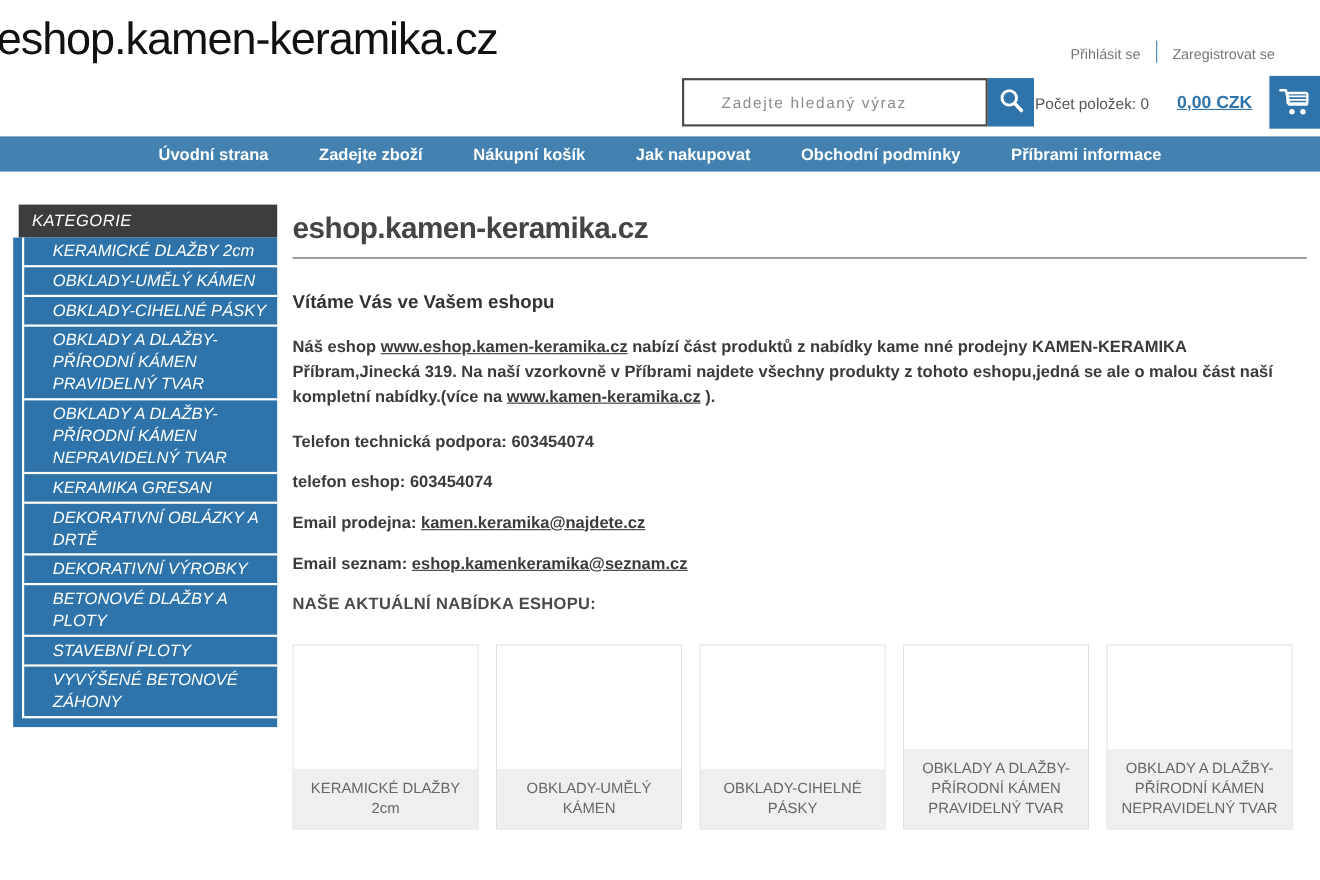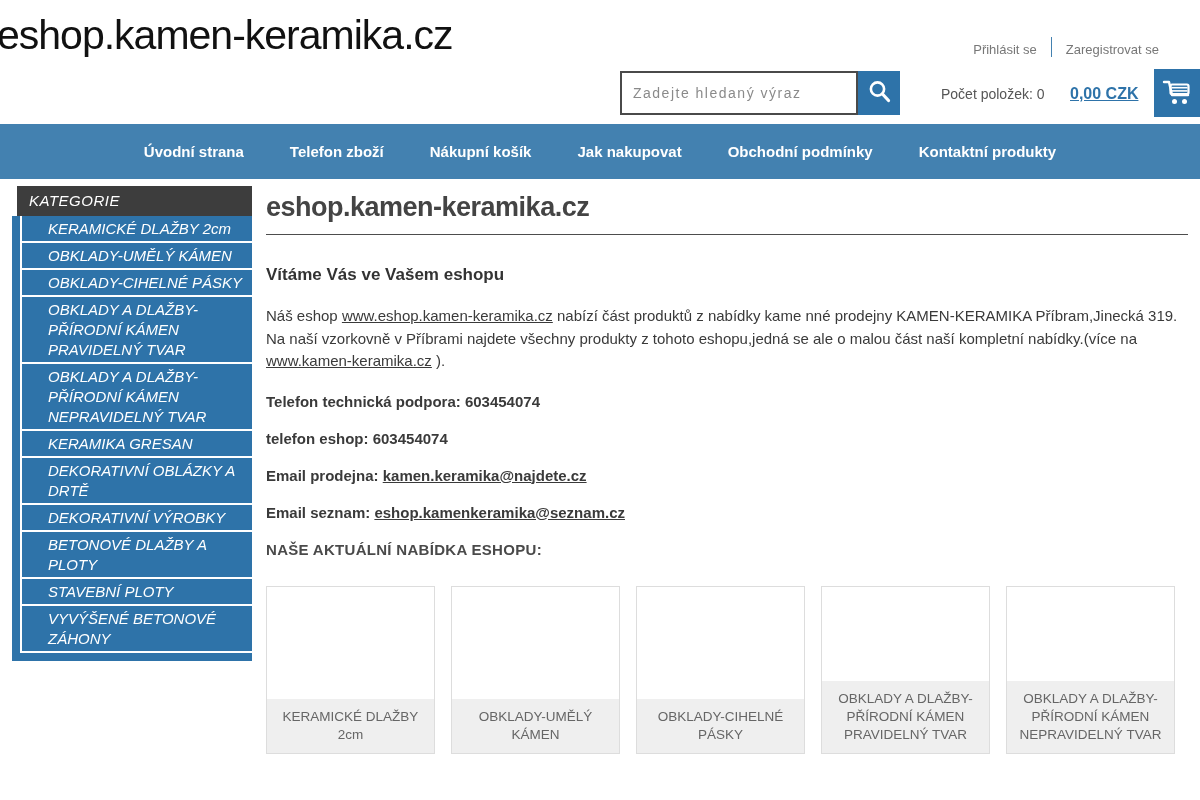--- a/index.html
+++ b/index.html
@@ -10,55 +10,55 @@
 
   
   .site-title { position:absolute; left:-3px; top:12px; font-size:41px; color:#111;
                 letter-spacing:-1px; white-space:nowrap; font-weight:400; }
   .auth { position:absolute; top:37px; right:41px; display:flex; align-items:flex-end;
           font-size:13px; color:#777; }
   .auth a { color:#777; text-decoration:none; }
   .auth-divider { width:1px; height:20px; background:#4381b0; margin:0 14px; }
 
   .search-box { position:absolute; left:620px; top:71px; display:flex; }
-  .search-input { width:238px; height:44px; border:2px solid #4a4a4a; font-size:14px;
-                  letter-spacing:1.5px; color:#333; padding:0 8px 0 11px; outline:none;
+  .search-input { width:278px; height:44px; border:2px solid #4a4a4a; font-size:14px;
+                  letter-spacing:1.5px; color:#333; padding:0 8px 0 34px; outline:none;
                   font-family:"Liberation Sans", sans-serif; }
   .search-input::placeholder { color:#8a8a8a; }
   .search-btn { width:42px; height:44px; background:#2e73a9; border:none; display:flex;
                 align-items:center; justify-content:center; cursor:pointer; }
 
   .cart-count { position:absolute; left:941px; top:86px; font-size:14px; color:#555; }
   .cart-total { position:absolute; left:1070px; top:85px; font-size:16px; font-weight:bold;
                 color:#2e73a9; text-decoration:underline; }
   .cart-btn { position:absolute; left:1154px; top:69px; width:46px; height:48px;
               background:#2e73a9; border:none; display:flex; align-items:center;
               justify-content:center; cursor:pointer; }
 
   
-  .nav { position:absolute; left:0; top:124px; width:1200px; height:55px; background:#4381b0;
+  .nav { position:absolute; left:0; top:124px; width:1200px; height:32px; background:#4381b0;
          display:flex; align-items:center; justify-content:center; }
   .nav-item { color:#fff; font-size:15px; font-weight:bold; padding:0 23px;
               text-decoration:none; white-space:nowrap; }
 
   
   .sidebar { position:absolute; left:12px; top:186px; width:240px;font-style:italic; }
   .sidebar-header { background:#3d3d3d; color:#fff; font-size:15px; letter-spacing:.5px;
                     padding:6px 10px 7px 12px; margin-left:5px; }
   .cat-wrap { background:#2e73a9; padding-bottom:8px; }
   .cat-list { list-style:none; margin-left:8px; border-left:2px solid #fff; }
   .cat-item { color:#fff; font-size:15px; line-height:20px; padding:3px 10px 2px 26px;
               border-bottom:2px solid #fff; cursor:pointer; }
 
   
   .main { position:absolute; left:266px; top:192px; width:922px; }
   .page-title { font-size:27px; color:#444; font-weight:bold; letter-spacing:-.5px;
                 padding-bottom:11px; border-bottom:1px solid #4d4d4d; }
   .welcome { margin-top:30px; font-size:17px; color:#333; font-weight:bold; }
-  .intro { margin-top:20px; font-size:15px; font-weight:normal; color:#3a3a3a;
+  .intro { margin-top:20px; font-size:15px; font-weight:bold; color:#3a3a3a;
            line-height:22.5px; }
   .intro a, .contact-line a { color:#3a3a3a; text-decoration:underline; }
   .contact-line { margin-top:20px; font-size:15px; font-weight:bold; color:#3a3a3a; }
   .offer-heading { margin-top:20px; font-size:15px; font-weight:bold; color:#4a4a4a;
                    letter-spacing:.3px; }
   .products { margin-top:28px; display:flex; gap:16px; }
   .product-card { width:169px; height:168px; border:1px solid #ddd; display:flex;
                   flex-direction:column; cursor:pointer; background:#fff; }
   .product-image { flex:1; background:#fff; }
   .product-label { background:#efefef; color:#666; font-size:13.5px; line-height:18px;
@@ -97,25 +97,25 @@
       <line x1="10.5" y1="9.7" x2="26.5" y2="9.7" stroke="#fff" stroke-width="1.6"></line>
       <line x1="10.5" y1="12.9" x2="26.5" y2="12.9" stroke="#fff" stroke-width="1.6"></line>
       <circle cx="13.5" cy="23.5" r="2.5" fill="#fff"></circle>
       <circle cx="23.5" cy="23.5" r="2.5" fill="#fff"></circle>
     </svg>
   </span>
 </button>
 
 <div class="nav">
   <a class="nav-item">Úvodní strana</a>
-  <a class="nav-item">Telefon zboží</a>
+  <a class="nav-item">Zadejte zboží</a>
   <a class="nav-item">Nákupní košík</a>
   <a class="nav-item">Jak nakupovat</a>
   <a class="nav-item">Obchodní podmínky</a>
-  <a class="nav-item">Kontaktní produkty</a>
+  <a class="nav-item">Příbrami informace</a>
 </div>
 
 <div class="sidebar">
   <div class="sidebar-header">KATEGORIE</div>
   <div class="cat-wrap">
     <ul class="cat-list">
       <li class="cat-item">KERAMICKÉ DLAŽBY 2cm</li>
       <li class="cat-item">OBKLADY-UMĚLÝ KÁMEN</li>
       <li class="cat-item">OBKLADY-CIHELNÉ PÁSKY</li>
       <li class="cat-item">OBKLADY A DLAŽBY-PŘÍRODNÍ KÁMEN PRAVIDELNÝ TVAR</li>

